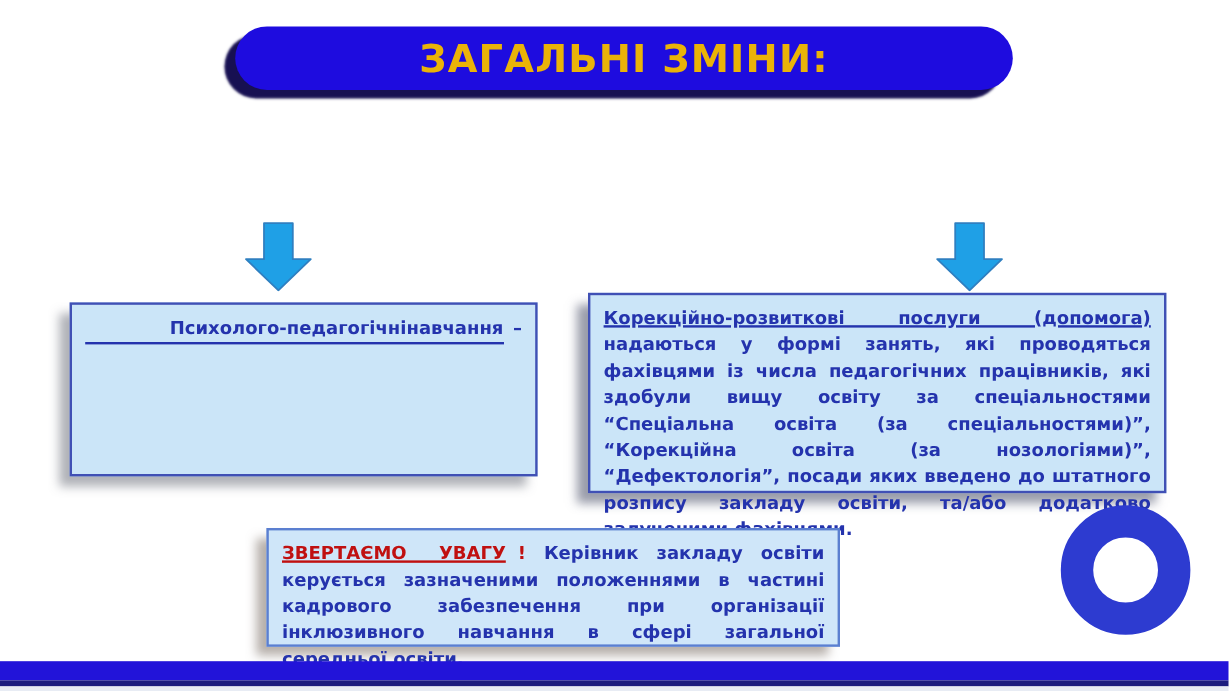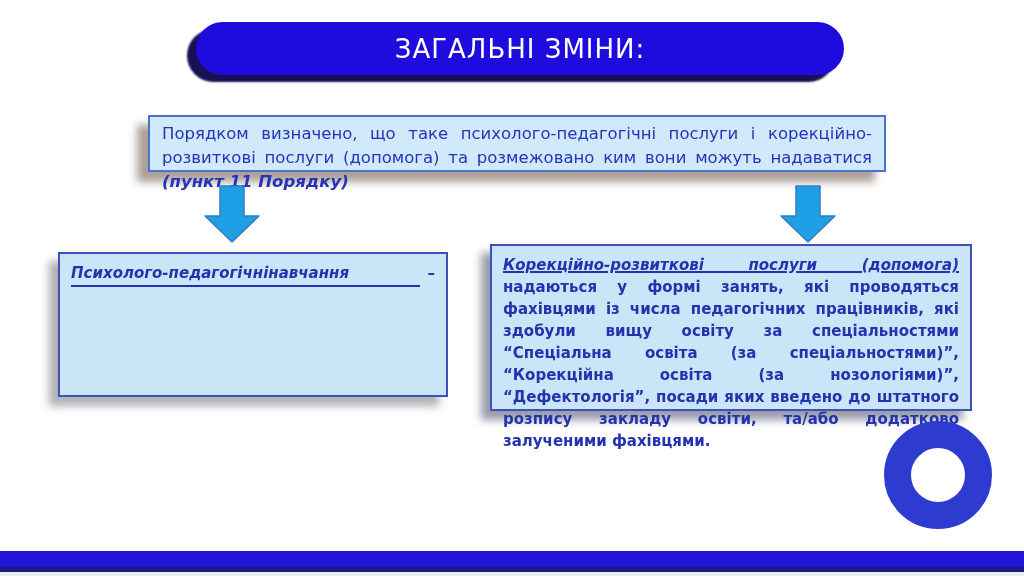--- a/index.html
+++ b/index.html
@@ -17,23 +17,23 @@
   .title-pill {
     position: absolute;
     left: 196px; top: 22px;
     width: 648px; height: 53px;
     background: #1e0cdf;
     border-radius: 27px;
     box-shadow: -9px 7px 2px 0 #171052;
     display: flex; align-items: center; justify-content: center;
   }
   .title-pill span {
-    color: #ffffff;
-    font-size: 26px;
-    font-weight: normal;
+    color: #eab308;
+    font-size: 32px;
+    font-weight: bold;
     letter-spacing: 1px;
   }
 
   
   .intro-box {
     position: absolute;
     left: 148px; top: 115px;
     width: 738px; height: 57px;
     background: #d0e9fb;
     border: 2px solid #4a74c9;
@@ -70,28 +70,26 @@
   }
   .panel-right {
     left: 490px; top: 244px;
     width: 482px; height: 167px;
     box-shadow: -9px 9px 8px rgba(70, 75, 100, 0.55);
   }
   .term-line { display: flex; align-items: baseline; }
   .term-underlined {
     flex: 1;
     display: flex;
-    justify-content: flex-start;
-    font-style: italic;
+    justify-content: flex-end;
     border-bottom: 2px solid #2433ad;
     padding-bottom: 1px;
   }
   .term-dash { padding-left: 8px; }
   .term-inline {
-    font-style: italic;
     text-decoration: underline;
     text-decoration-thickness: 2px;
   }
 
   
   .attention-box {
     position: absolute;
     left: 222px; top: 440px;
     width: 478px; height: 99px;
     background: #cfe6f9;
@@ -144,23 +142,20 @@
 </style>
 </head>
 <body>
 
 <div class="slide">
 
   <div class="title-pill">
     <span>ЗАГАЛЬНІ ЗМІНИ:</span>
   </div>
 
-  <div class="intro-box">
-    <span>Порядком визначено, що таке психолого-педагогічні послуги і корекційно-розвиткові послуги (допомога) та розмежовано ким вони можуть надаватися</span><span class="intro-ref"> (пункт 11 Порядку)</span>
-  </div>
 
   <div class="arrow arrow-left">
     <svg width="56" height="58" viewBox="0 0 56 58">
       <polygon points="16,1 40,1 40,31 55,31 28,57 1,31 16,31" fill="#1fa0e6" stroke="#2f7fc0" stroke-width="1.5" stroke-linejoin="round"></polygon>
     </svg>
   </div>
   <div class="arrow arrow-right">
     <svg width="56" height="58" viewBox="0 0 56 58">
       <polygon points="16,1 40,1 40,31 55,31 28,57 1,31 16,31" fill="#1fa0e6" stroke="#2f7fc0" stroke-width="1.5" stroke-linejoin="round"></polygon>
     </svg>
@@ -173,20 +168,23 @@
         <span>навчання</span>
       </span>
       <span class="term-dash">–</span>
     </div>
   </div>
 
   <div class="panel panel-right">
     <span class="term-inline">Корекційно-розвиткові послуги (допомога)</span><span> надаються у формі занять, які проводяться фахівцями із числа педагогічних працівників, які здобули вищу освіту за спеціальностями “Спеціальна освіта (за спеціальностями)”, “Корекційна освіта (за нозологіями)”, “Дефектологія”, посади яких введено до штатного розпису закладу освіти, та/або додатково залученими фахівцями.</span>
   </div>
 
+  <div class="attention-box">
+    <span class="attention-label">ЗВЕРТАЄМО УВАГУ</span><span class="attention-exclaim">!</span><span> Керівник закладу освіти керується зазначеними положеннями в частині кадрового забезпечення при організації інклюзивного навчання в сфері загальної середньої освіти.</span>
+  </div>
 
   <div class="ring-logo"></div>
 
   <div class="bottom-bar"></div>
   <div class="bottom-line"></div>
   <div class="bottom-light"></div>
 
 </div>
 
 </body></html>

